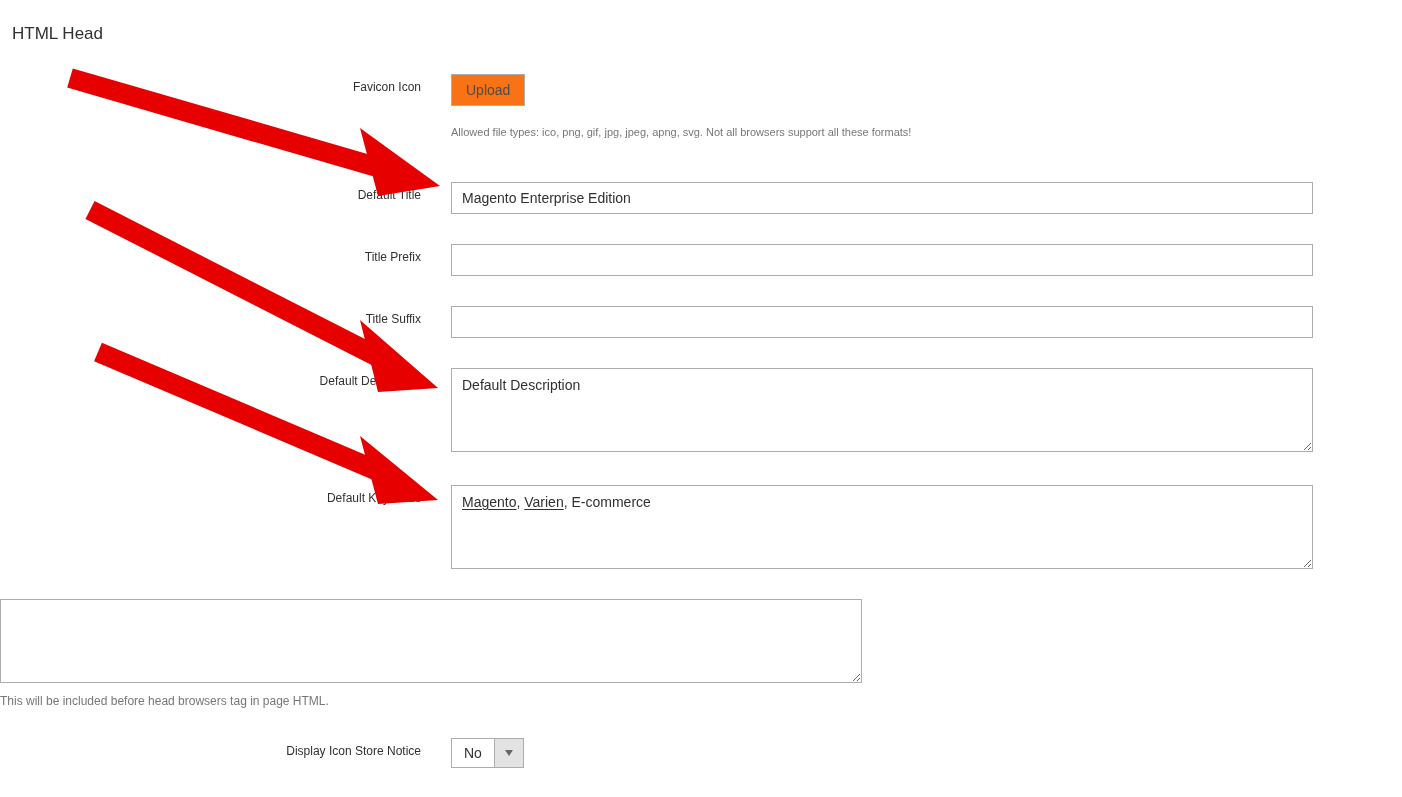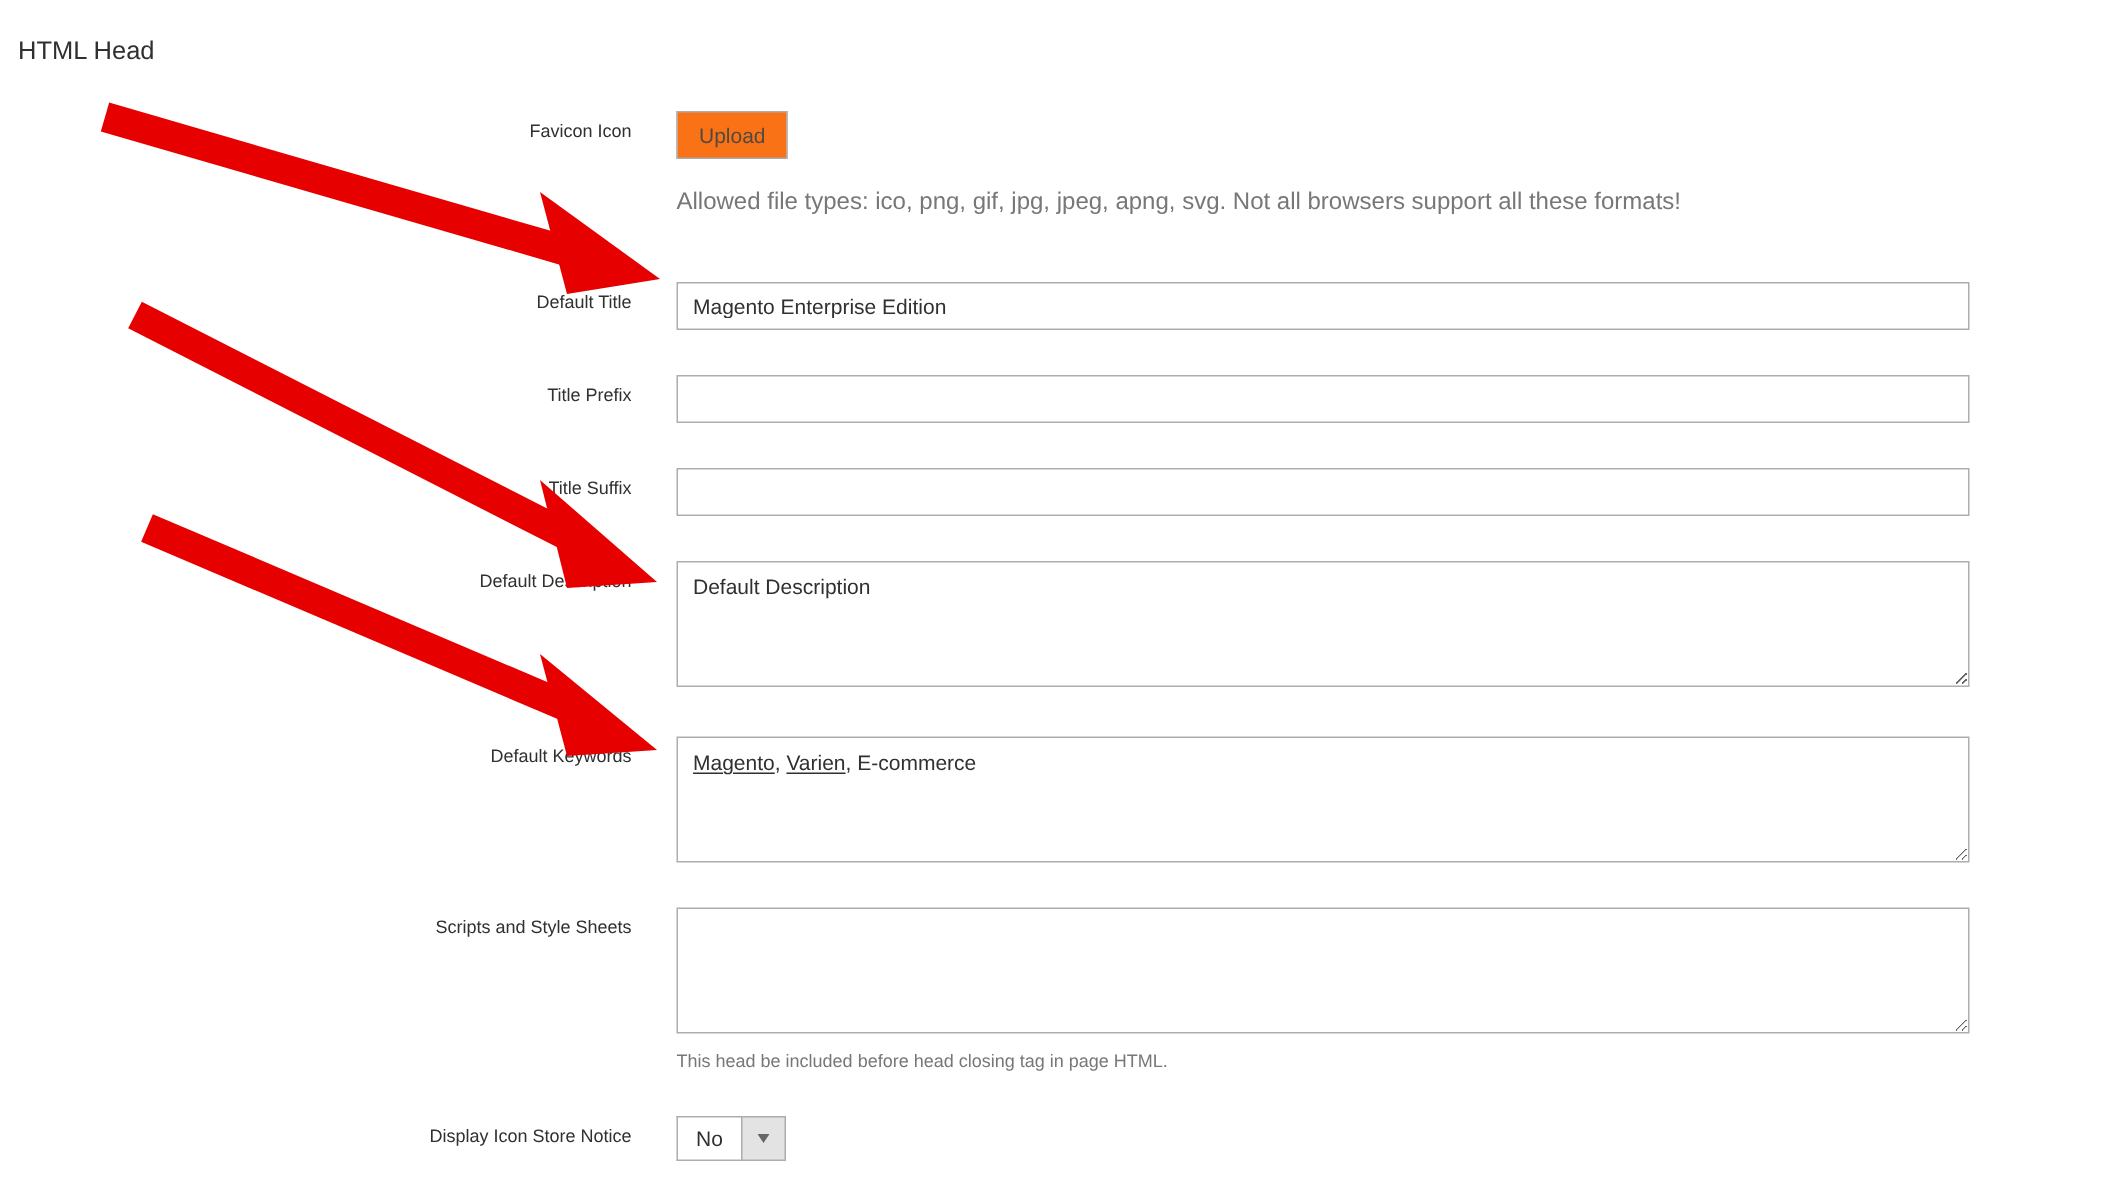--- a/index.html
+++ b/index.html
@@ -39,21 +39,21 @@
     }
     .upload-btn {
       background: #f97316;
       border: 1px solid #adadad;
       color: #514943;
       padding: 7px 14px;
       font-size: 14px;
       cursor: pointer;
     }
     .helper-text {
-      font-size: 16px;
+      font-size: 11px;
       color: #777;
       margin-top: 20px;
     }
     .helper-text-below {
       font-size: 12px;
       color: #777;
       margin-top: 8px;
     }
     .text-input {
       width: 862px;
@@ -152,24 +152,23 @@
   </div>
 
   <div class="form-row">
     <div class="label-col">Default Keywords</div>
     <div class="input-col">
       <div class="textarea-input" contenteditable="true" style="overflow: auto;"><span class="spellcheck">Magento</span><span>, </span><span class="spellcheck">Varien</span><span>, E-commerce</span></div>
     </div>
   </div>
 
   <div class="form-row">
-    <div class="label-col">Scripts and Style Sheets</div>
     <div class="input-col">
       <textarea class="textarea-input" style=""></textarea>
-      <div class="helper-text-below">This head be included before head closing tag in page HTML.</div>
+      <div class="helper-text-below">This will be included before head browsers tag in page HTML.</div>
     </div>
   </div>
 
   <div class="form-row">
     <div class="label-col">Display Icon Store Notice</div>
     <div class="input-col">
       <div class="select-wrapper">
         <div class="select-value">No</div>
         <div class="select-btn">
           <svg viewBox="0 0 8 6">

